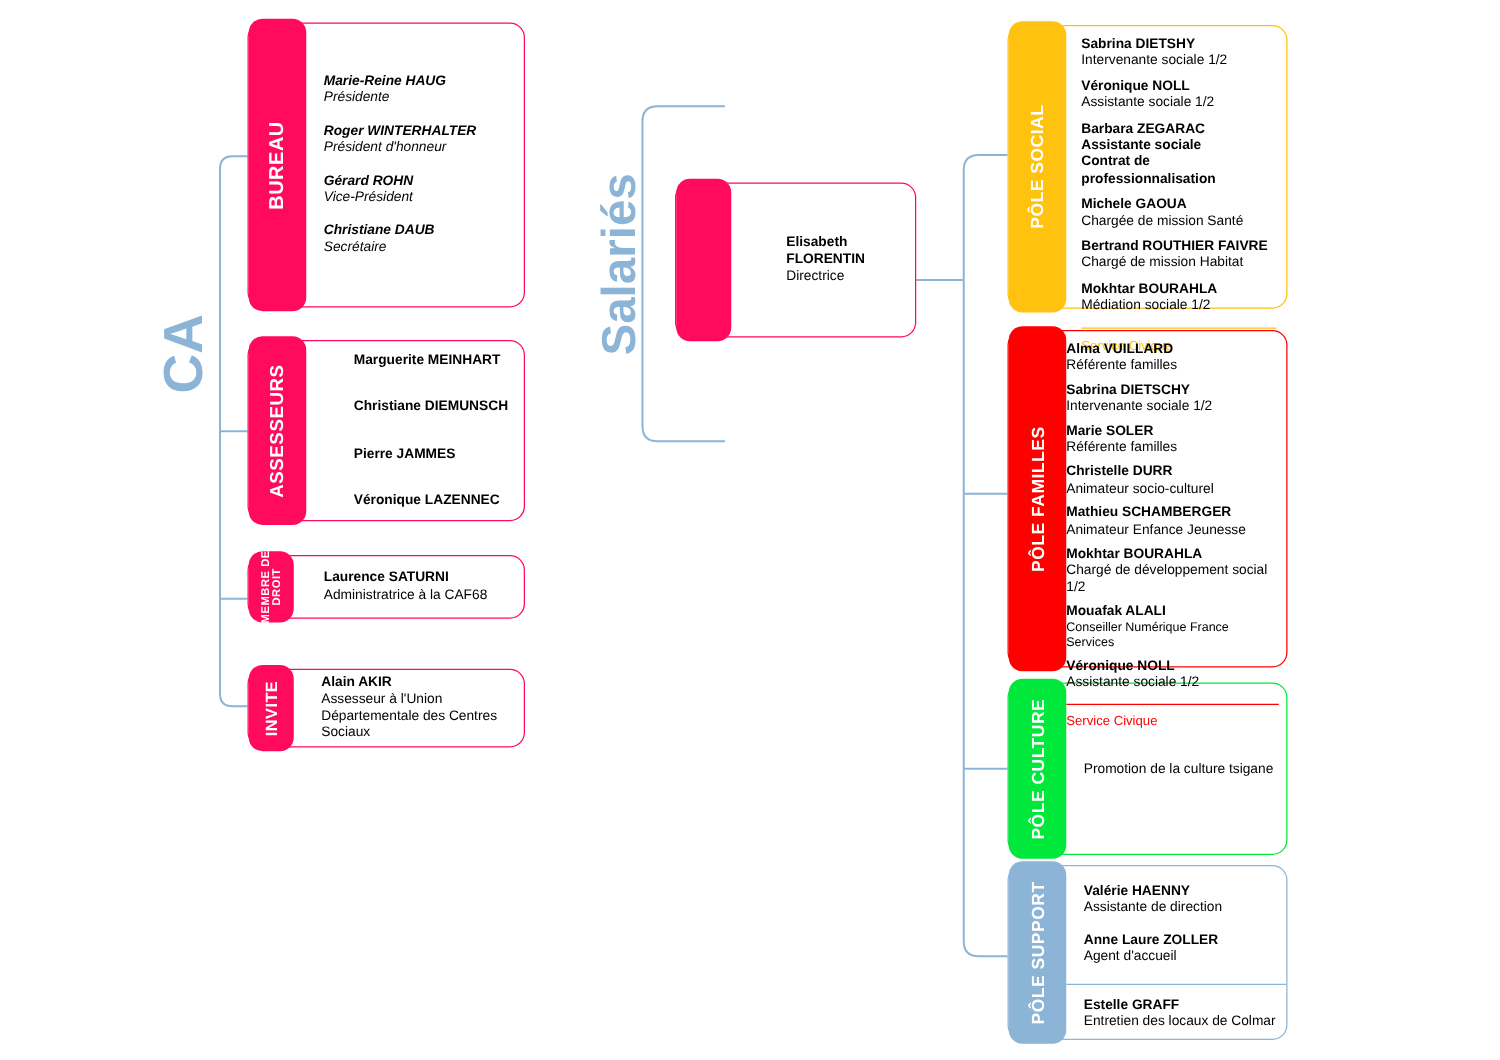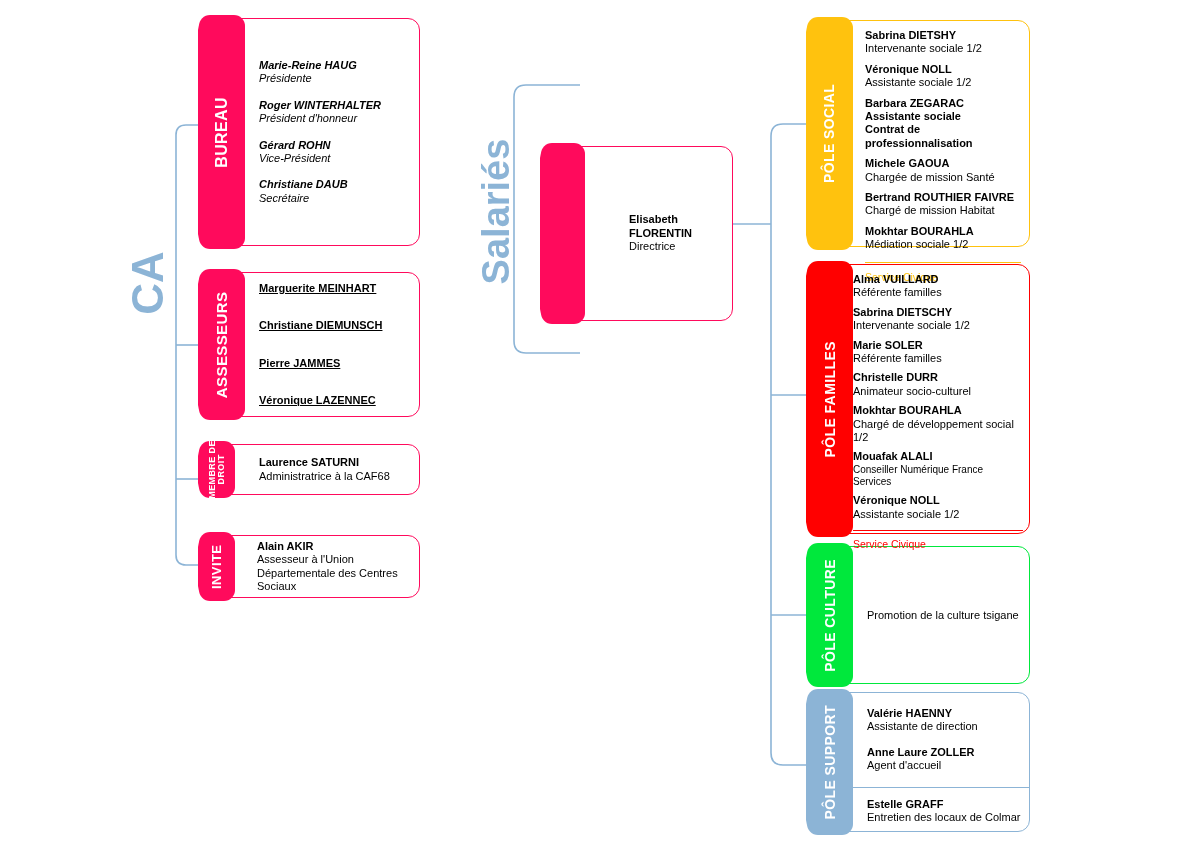--- a/index.html
+++ b/index.html
@@ -166,21 +166,21 @@
         <div class="pname">Christiane DAUB</div>
         <div class="prole">Secrétaire</div>
       </div>
     </div>
   </div>
 
   <div class="card" style="left:198px; top:272px; width:222px; height:145px; border:1.6px solid #FF0A5C;">
     <div class="tab" style="width:46px; background:#FF0A5C;">
       <span class="tab-text" style="font-size:15px;">ASSESSEURS</span>
     </div>
-    <div class="body" style="margin-left:46px; padding:0 12px 0 14px; gap:24px;text-decoration:underline;">
+    <div class="body" style="margin-left:70px; padding:0 12px 0 14px; gap:24px;">
       <div class="person">
         <div class="pname">Marguerite MEINHART</div>
       </div>
       <div class="person">
         <div class="pname">Christiane DIEMUNSCH</div>
       </div>
       <div class="person">
         <div class="pname">Pierre JAMMES</div>
       </div>
       <div class="person">
@@ -209,21 +209,21 @@
       <span class="tab-text" style="font-size:13px;">INVITE</span>
     </div>
     <div class="body" style="margin-left:36px; padding:0 10px 0 22px;">
       <div class="person">
         <div class="pname">Alain AKIR</div>
         <div class="prole">Assesseur à l'Union Départementale des Centres Sociaux</div>
       </div>
     </div>
   </div>
 
-  <div class="card" style="left:540px; top:146px; width:193px; height:175px; border:1.6px solid #FF0A5C;">
+  <div class="card" style="left:540px; top:146px; width:193px; height:124px; border:1.6px solid #FF0A5C;">
     <div class="tab" style="width:44px; background:#FF0A5C;"></div>
     <div class="body" style="margin-left:44px; padding:0 10px 0 44px;">
       <div class="person">
         <div class="pname">Elisabeth FLORENTIN</div>
         <div class="prole">Directrice</div>
       </div>
     </div>
   </div>
 
   <div class="card" style="left:806px; top:20px; width:224px; height:227px; border:1.6px solid #FFC20E;">
@@ -274,20 +274,24 @@
         <div class="pname">Sabrina DIETSCHY</div>
         <div class="prole">Intervenante sociale 1/2</div>
       </div>
       <div class="person">
         <div class="pname">Marie SOLER</div>
         <div class="prole">Référente familles</div>
       </div>
       <div class="person">
         <div class="pname">Christelle DURR</div>
         <div class="prole">Animateur socio-culturel</div>
+      </div>
+      <div class="person">
+        <div class="pname">Mathieu SCHAMBERGER</div>
+        <div class="prole">Animateur Enfance Jeunesse</div>
       </div>
       <div class="person">
         <div class="pname">Mokhtar BOURAHLA</div>
         <div class="prole">Chargé de développement social 1/2</div>
       </div>
       <div class="person">
         <div class="pname">Mouafak ALALI</div>
         <div class="prole" style="font-size:10px;">Conseiller Numérique France Services</div>
       </div>
       <div class="person">

